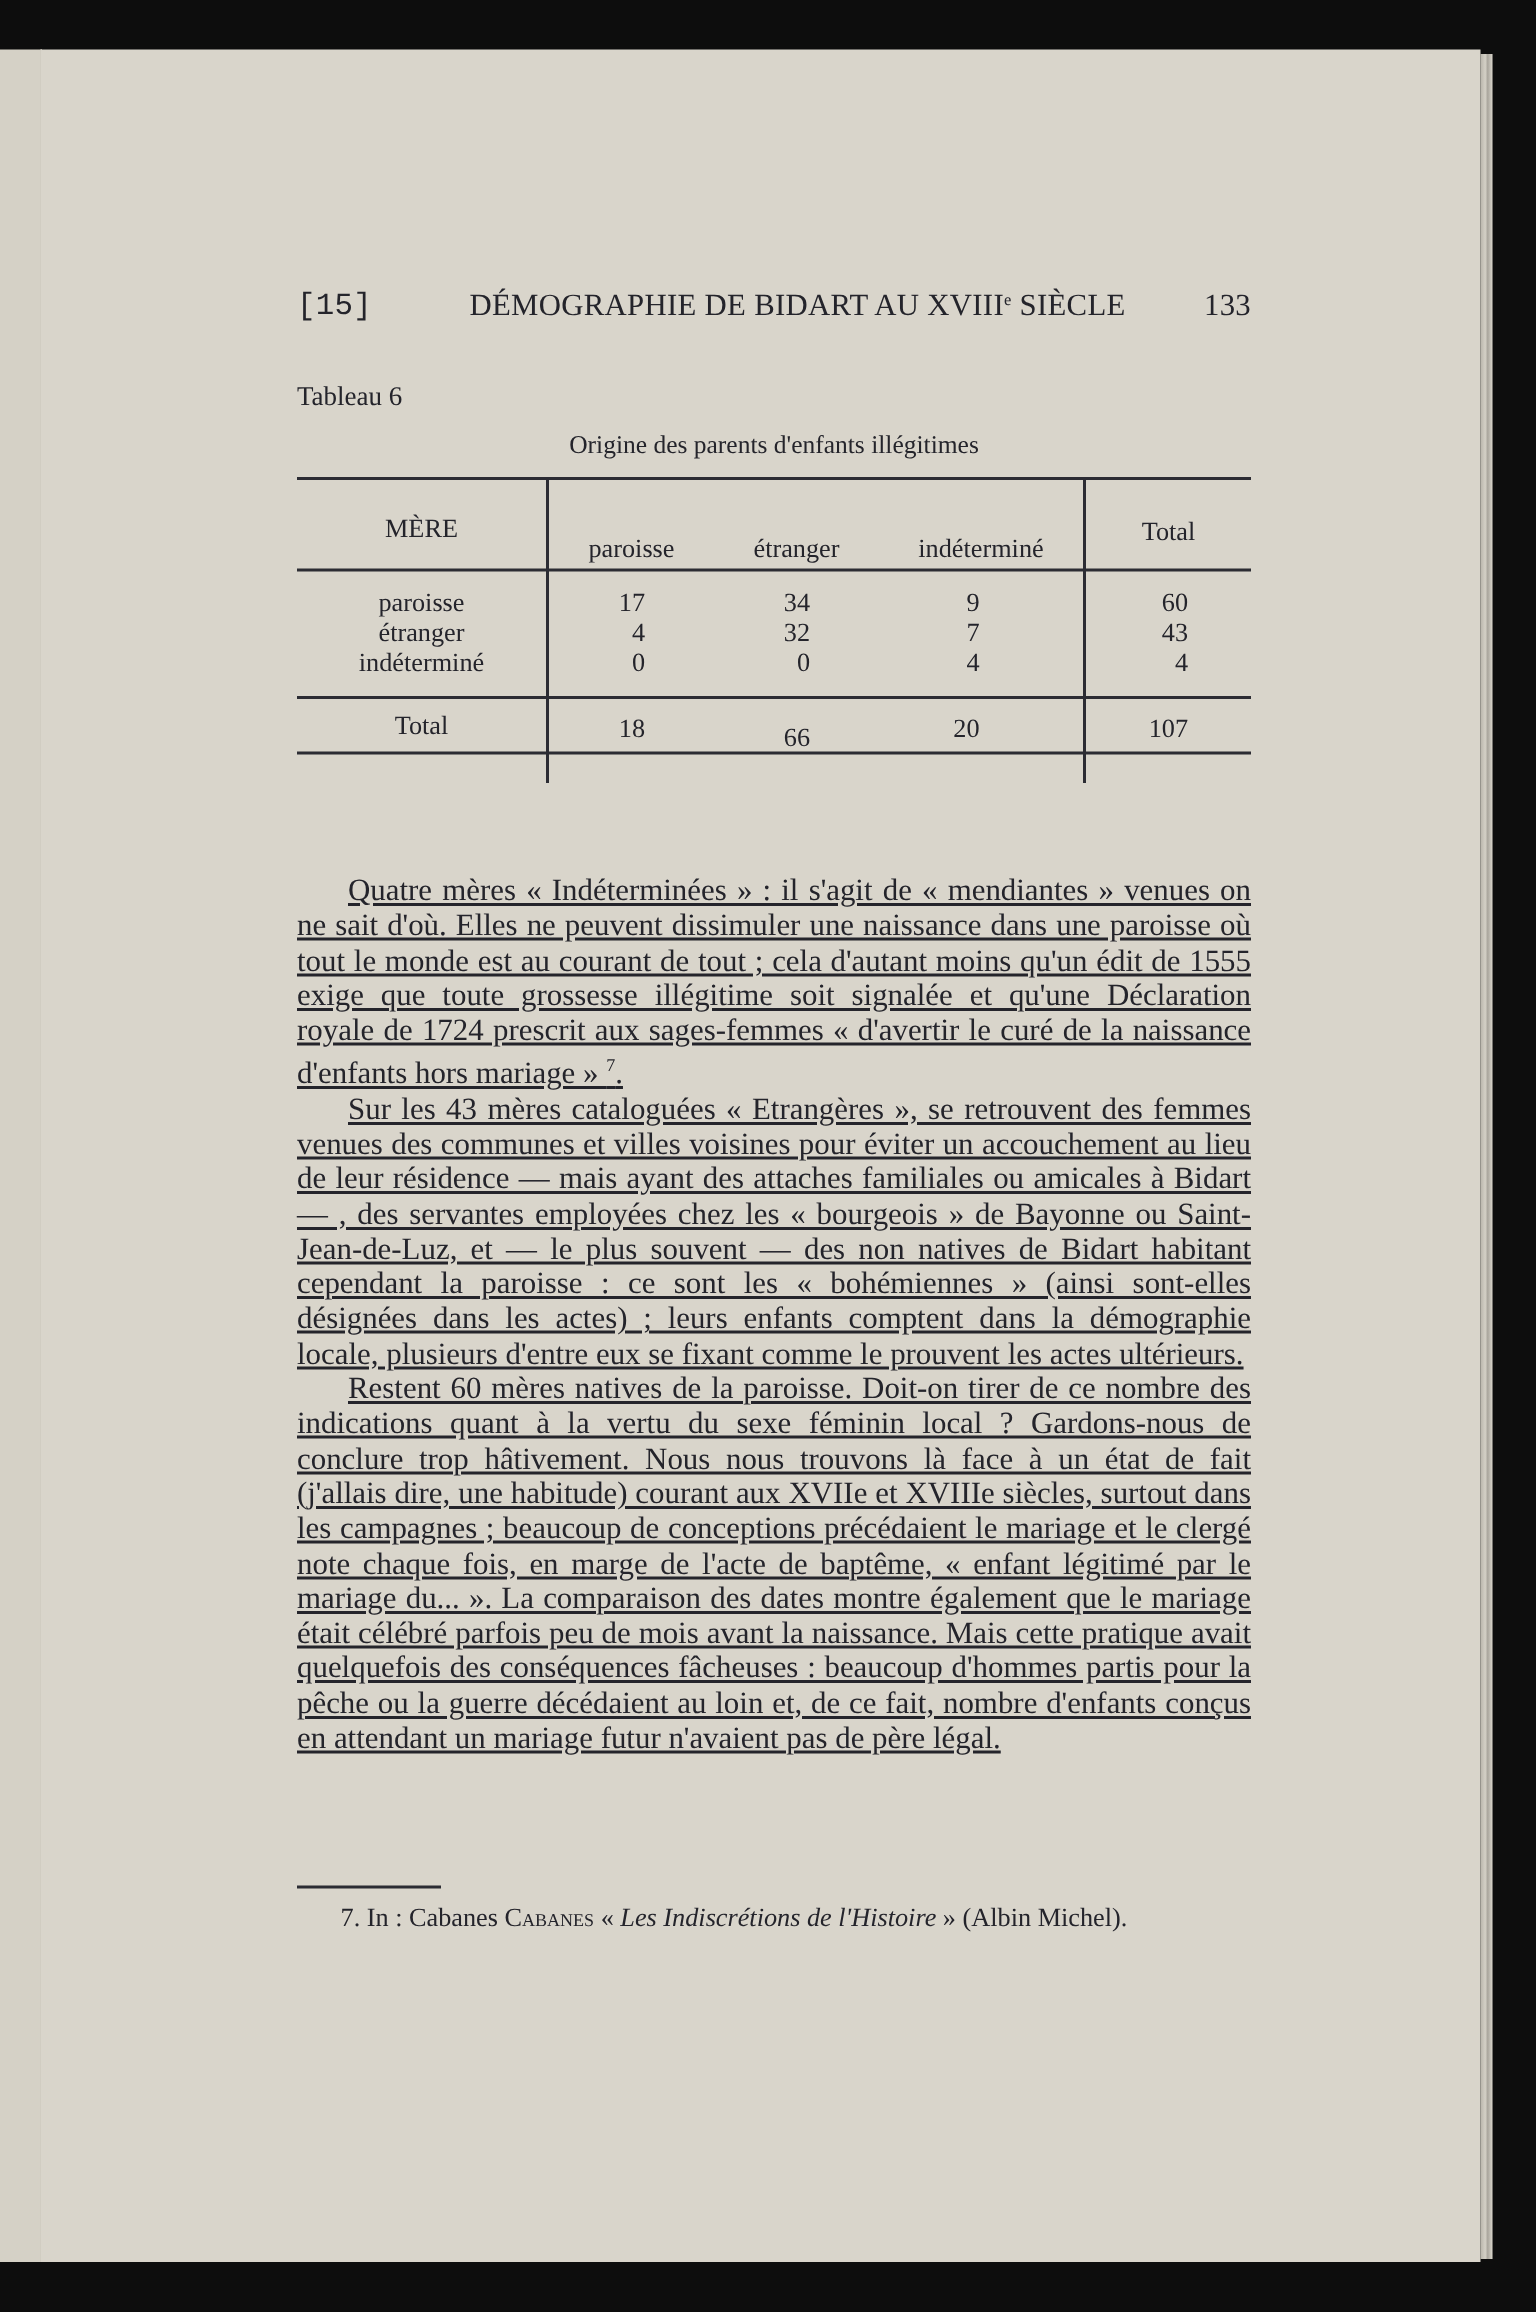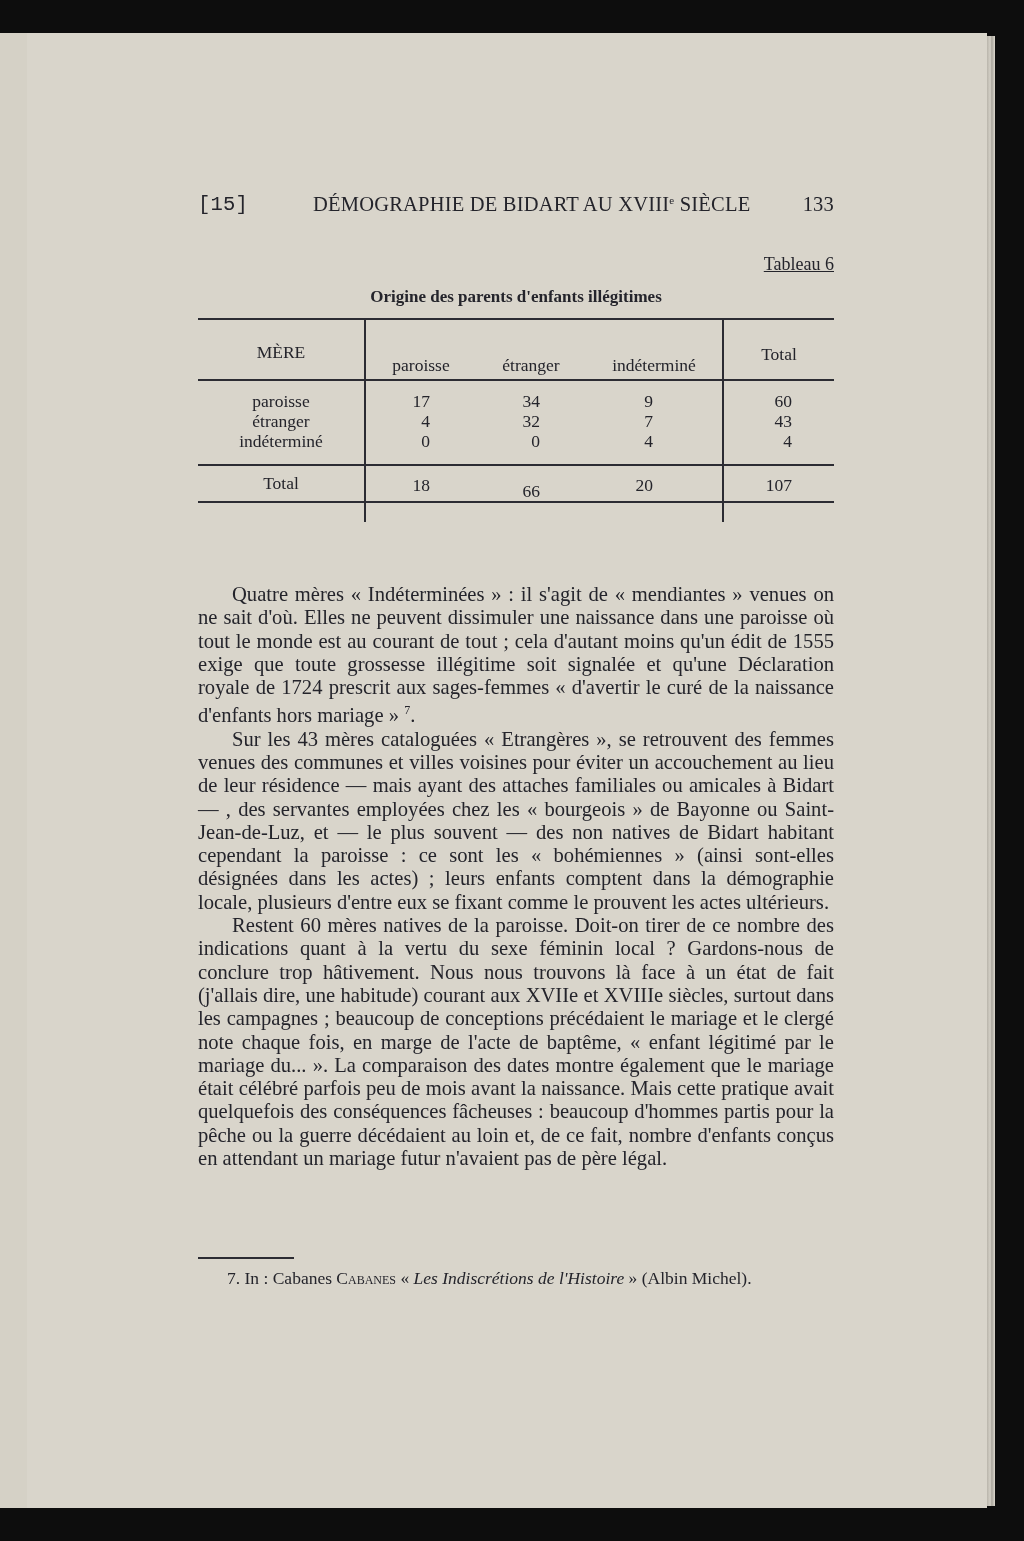--- a/index.html
+++ b/index.html
@@ -21,37 +21,37 @@
   .running-head {
     position:absolute; top:193px; left:198px; width:636px; height:30px;
     font-size:20.5px; letter-spacing:0.2px;
   }
   .running-head .folio-left { position:absolute; left:0; top:0;font-family:Liberation Mono, monospace; }
   .running-head .title { position:absolute; left:115px; top:0; }
   .running-head .title sup { font-size:11px; vertical-align:7px; }
   .running-head .folio-right { position:absolute; right:0; top:0; }
 
   .table-caption {
-    position:absolute; top:254px; left:198px; width:636px; text-align:right; font-size:18px;text-decoration:underline;
+    position:absolute; top:254px; left:198px; width:636px; text-align:left; font-size:18px;
   }
   .table-title {
     position:absolute; top:287px; left:198px; width:636px; text-align:center;
-    font-size:17px; font-weight:bold;
+    font-size:17px; font-weight:normal;
   }
   .tbl { position:absolute; left:198px; top:318px; width:636px; height:205px; font-size:17.5px; }
   .hline { position:absolute; left:0; width:636px; height:2px; background:#2c2c33; }
   .vline { position:absolute; width:2px; background:#2c2c33; }
   .cell { position:absolute; text-align:center; }
   .cell-r { position:absolute; text-align:right; }
 
   .body-text {
     position:absolute; left:198px; top:583px; width:636px;
     font-size:20.6px; line-height:23.3px; text-align:justify;
   }
-  .body-text p { margin:0; text-indent:34px; }
+  .body-text p { margin:0; text-indent:34px;text-decoration:underline; }
   .body-text p + p { margin-top:0; }
   .sc { font-variant:small-caps; }
   .fn-rule { position:absolute; left:198px; top:1257px; width:96px; height:1.5px; background:#2c2c33; }
   .footnote { position:absolute; left:227px; top:1268px; font-size:17.5px; }
   .footnote i { }
 </style>
 </head>
 <body>
 
 <div class="left-page"></div>

